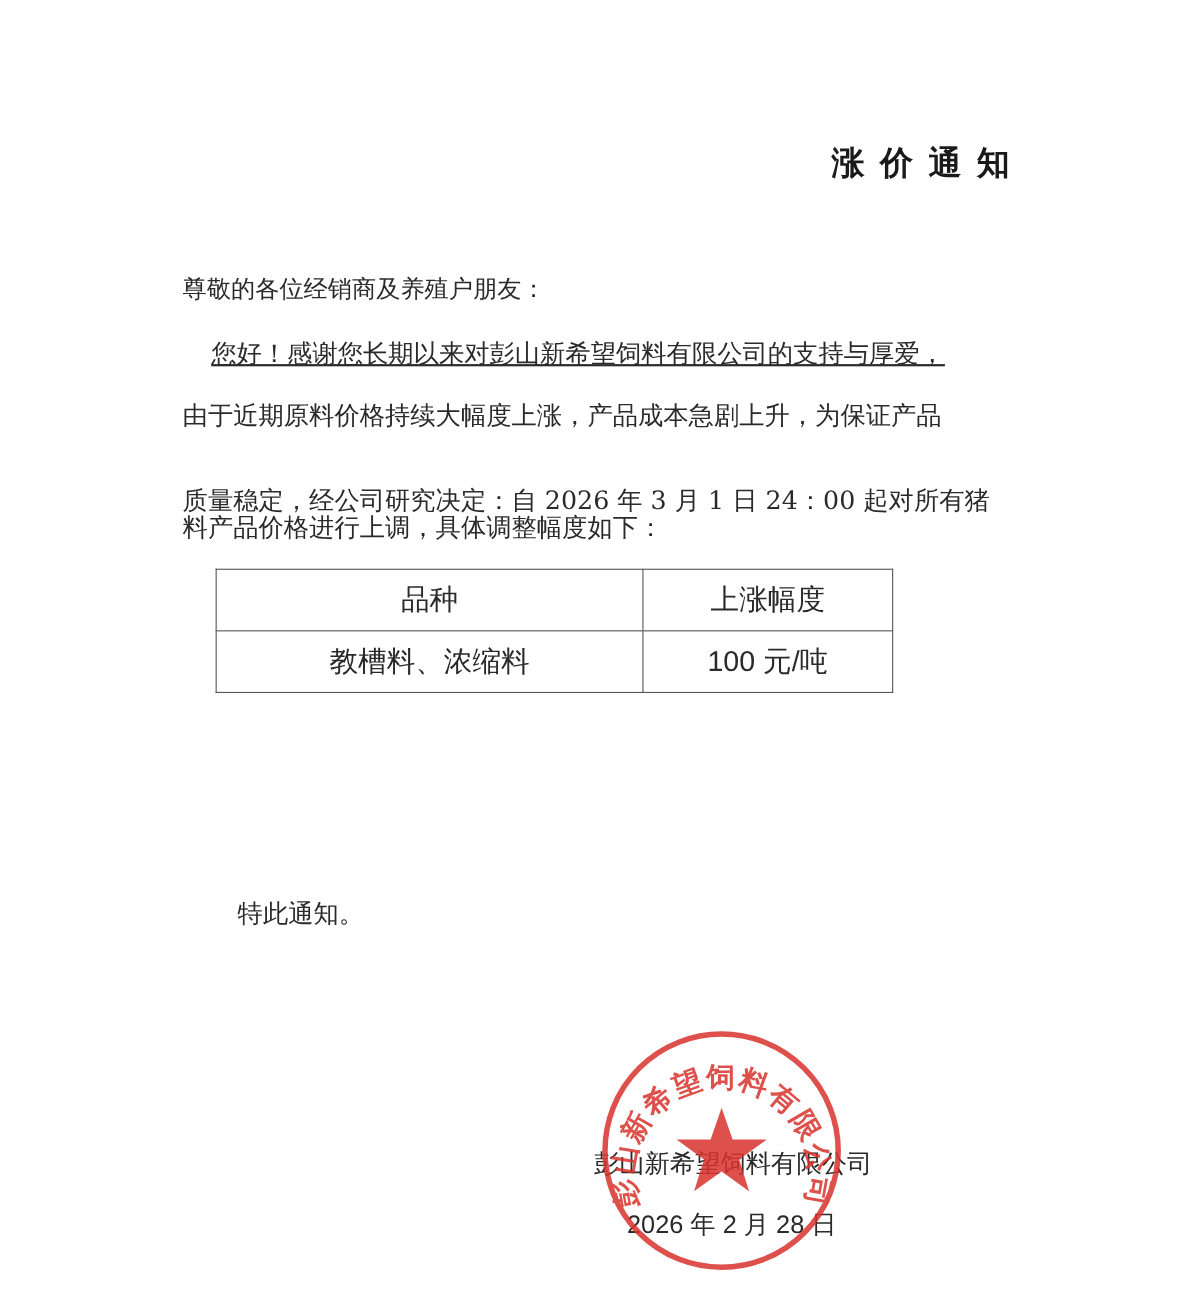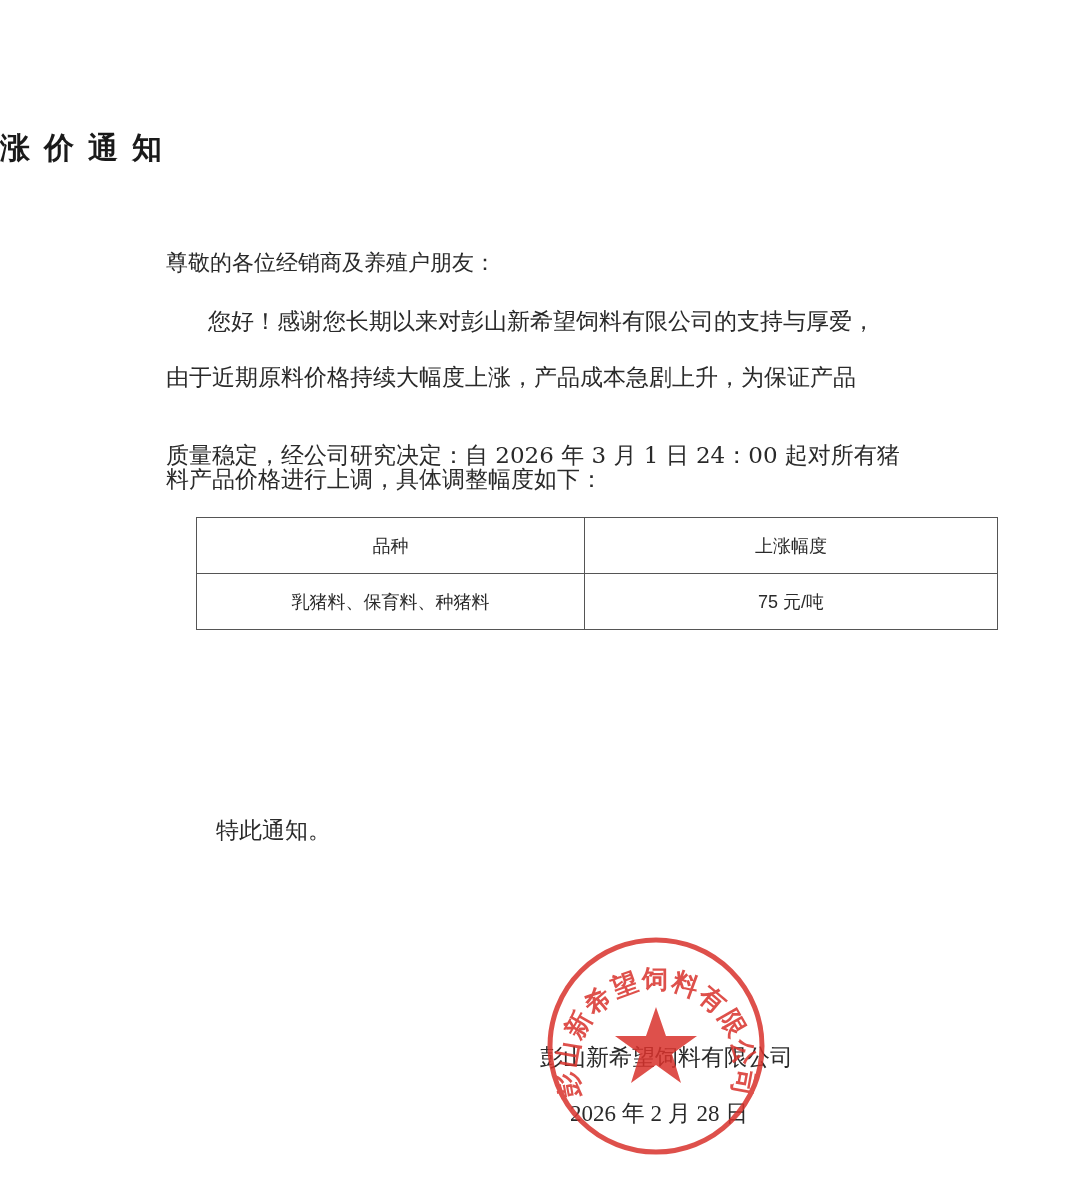--- a/index.html
+++ b/index.html
@@ -1,39 +1,39 @@
 <!DOCTYPE html>
 <html><head>
   <meta charset="utf-8">
   <style>
     html, body { margin: 0; padding: 0; }
     body {
       width: 1080px; height: 1186px; background: #ffffff; position: relative; overflow: hidden;
       font-family: "DejaVu Serif", "Liberation Serif", serif; color: #2a2a2a;
     }
     .title {
-      position: absolute; top: 128px; left: 0; width: 932px; text-align: left;
+      position: absolute; top: 128px; left: 0; width: 932px; text-align: right;
       font-family: Liberation Serif, serif; font-weight: bold; font-size: 30px; letter-spacing: 14px; color: #1a1a1a;
     }
     .greeting { position: absolute; top: 248px; left: 166px; font-size: 22px; }
     .body-line { position: absolute; left: 166px; font-size: 23px; white-space: nowrap; }
-    .l1 { top: 306px; left: 208px; }
+    .l1 { top: 306px; left: 192px; text-decoration: underline; }
     .l2 { top: 362px; }
     .l3 { top: 440px; }
     .l4 { top: 464px; }
     table {
-      position: absolute; top: 517px; left: 196px; width: 802px; border-collapse: collapse;
-      font-size: 18px;
+      position: absolute; top: 517px; left: 196px; width: 616px; border-collapse: collapse;
+      font-size: 26px;
     }
     td, th { border: 1.5px solid #555; height: 55px; text-align: center; font-weight: normal; padding: 0; }
     th.c1, td.c1 { width: 387px; }
     .amt { font-family: "Liberation Sans", sans-serif; }
     .closing { position: absolute; top: 815px; left: 216px; font-size: 23px; }
     .company { position: absolute; top: 1042px; left: 540px; font-size: 23px; }
-    .date { position: absolute; top: 1098px; left: 570px; font-size: 23px; font-family: Liberation Serif, serif; }
+    .date { position: absolute; top: 1098px; left: 570px; font-size: 23px; font-family: Liberation Sans, sans-serif; }
     .seal { position: absolute; left: 545px; top: 935px; width: 222px; height: 222px; opacity: 0.85; }
   </style>
 </head>
 <body>
 
 <div class="title">涨价通知</div>
 
 <div class="greeting">尊敬的各位经销商及养殖户朋友：</div>
 
 <div class="body-line l1">您好！感谢您长期以来对彭山新希望饲料有限公司的支持与厚爱，</div>
@@ -41,22 +41,22 @@
 <div class="body-line l3">质量稳定，经公司研究决定：自 2026 年 3 月 1 日 24：00 起对所有猪</div>
 <div class="body-line l4">料产品价格进行上调，具体调整幅度如下：</div>
 
 <table>
   <tbody>
       <tr>
     <th class="c1">品种</th>
     <th>上涨幅度</th>
   </tr>
   <tr>
-    <td class="c1">乳猪料、保育料、种猪料</td>
-    <td class="amt">75 元/吨</td>
+    <td class="c1">教槽料、浓缩料</td>
+    <td class="amt">100 元/吨</td>
   </tr>
 </tbody>
   </table>
 
 <div class="closing">特此通知。</div>
 
 <div class="company">彭山新希望饲料有限公司</div>
 <div class="date">2026 年 2 月 28 日</div>
 
 <svg class="seal" viewBox="0 0 222 222">

